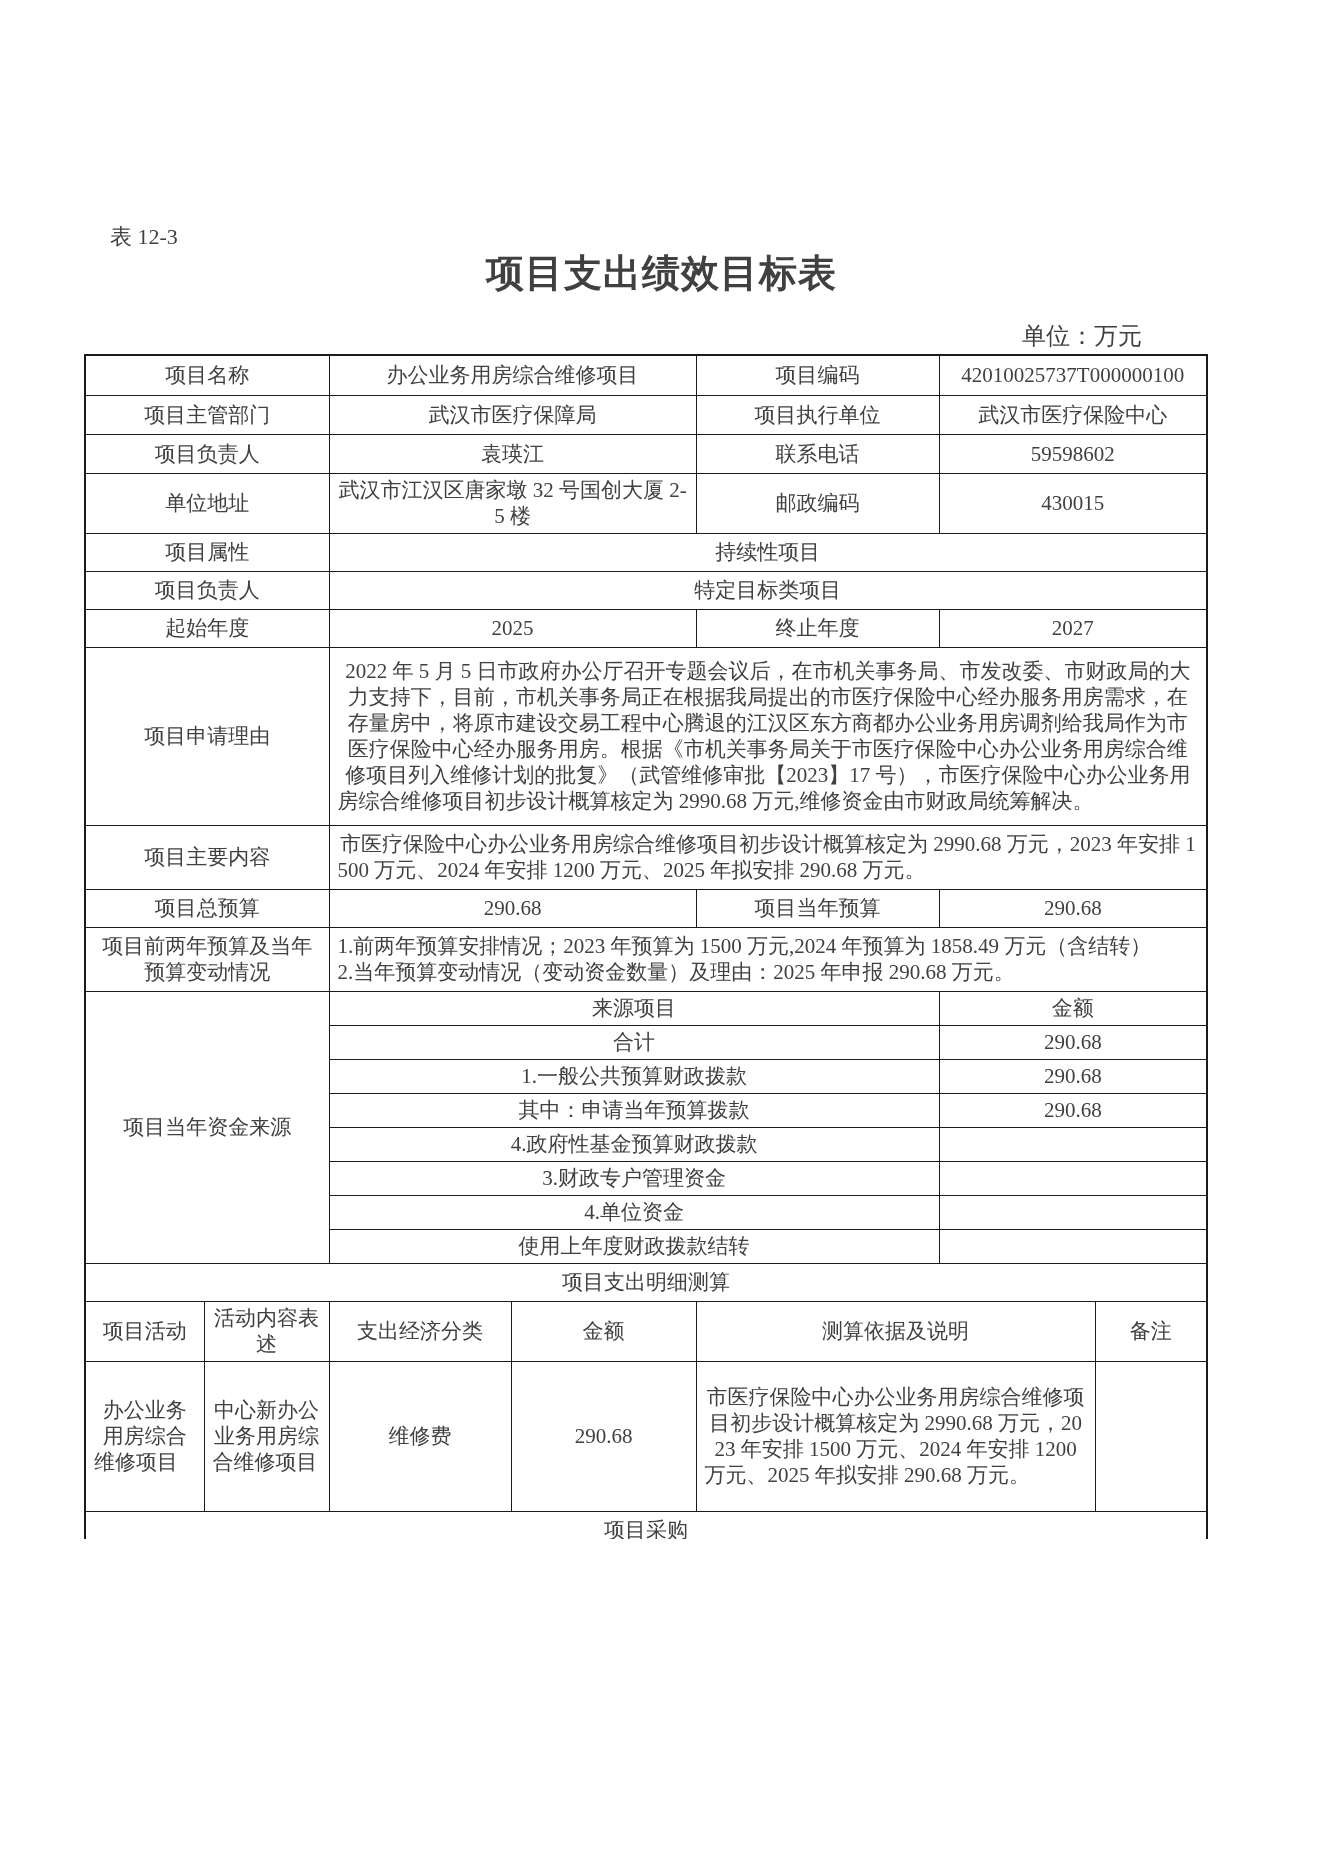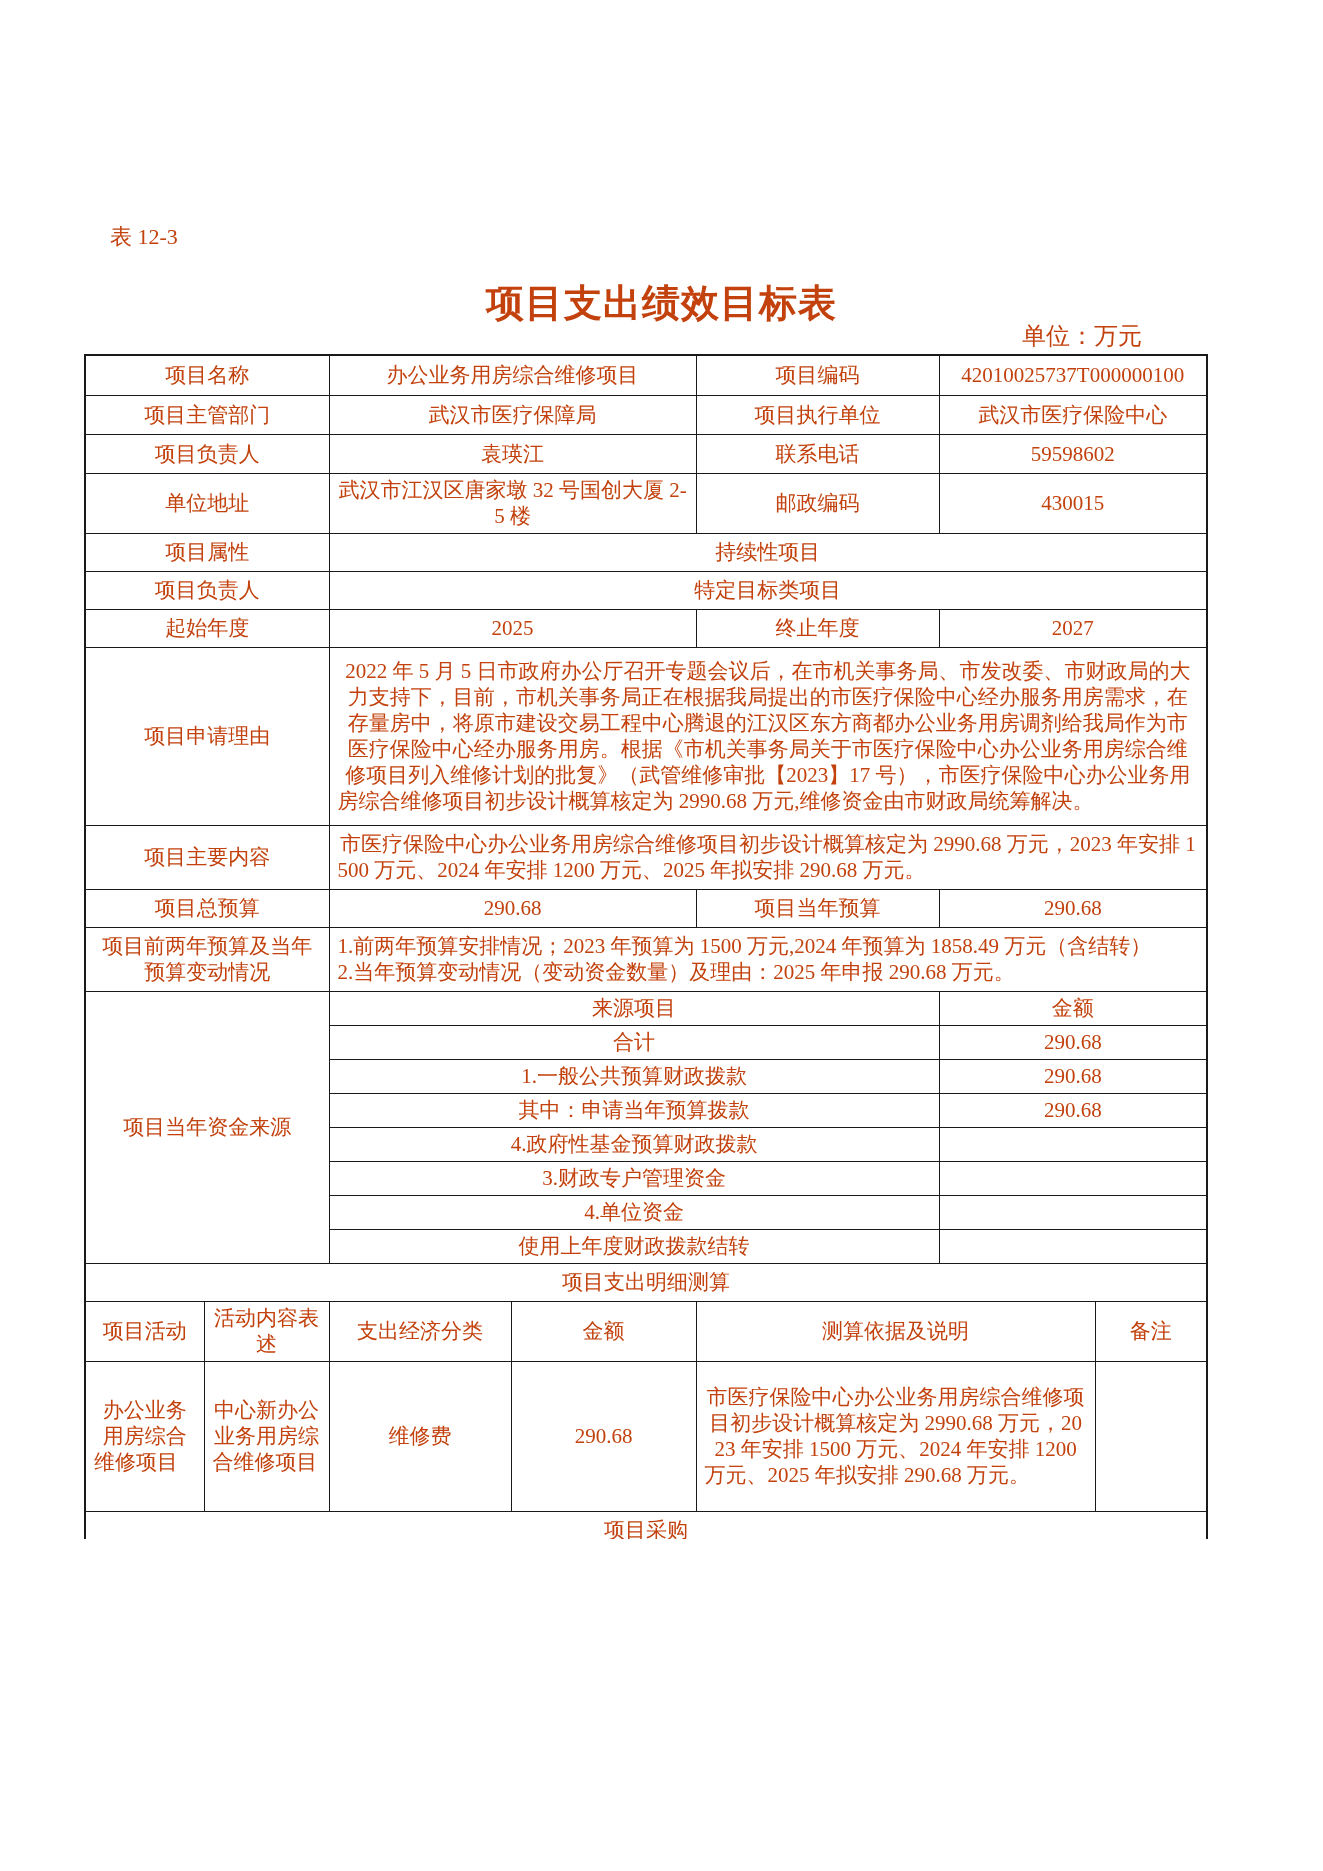--- a/index.html
+++ b/index.html
@@ -2,37 +2,36 @@
 <html><head>
 <meta charset="utf-8">
 <style>
   html, body { margin: 0; padding: 0; background: #ffffff; }
   .page {
     position: relative;
     width: 1323px;
     height: 1539px;
     background: #ffffff;
     font-family: "Liberation Serif", serif;
-    color: #c2410c;
+    color: #404040;
     overflow: hidden;
   }
   .table-no {
     position: absolute;
     left: 110px; top: 222px;
     font-size: 22px;
   }
   .doc-title {
     position: absolute;
     left: 0; top: 248px;
     width: 100%;
     text-align: center;
     font-size: 38px;
     font-weight: bold;
     letter-spacing: 1px;
-    margin-top: 30px;
   }
   .unit-note {
     position: absolute;
     top: 320px;
     left: 1022px;
     font-size: 24px;
   }
   table.main {
     position: absolute;
     left: 84px; top: 354px;

